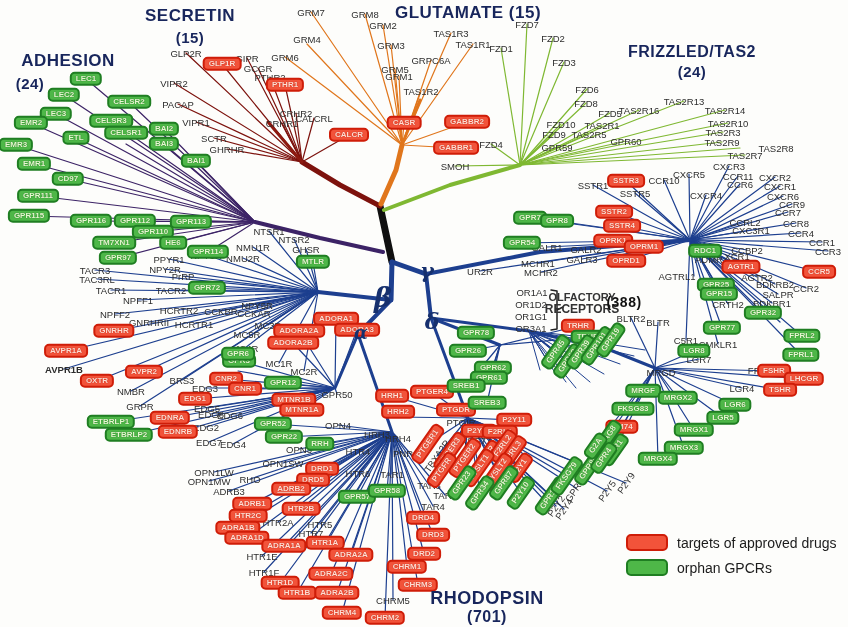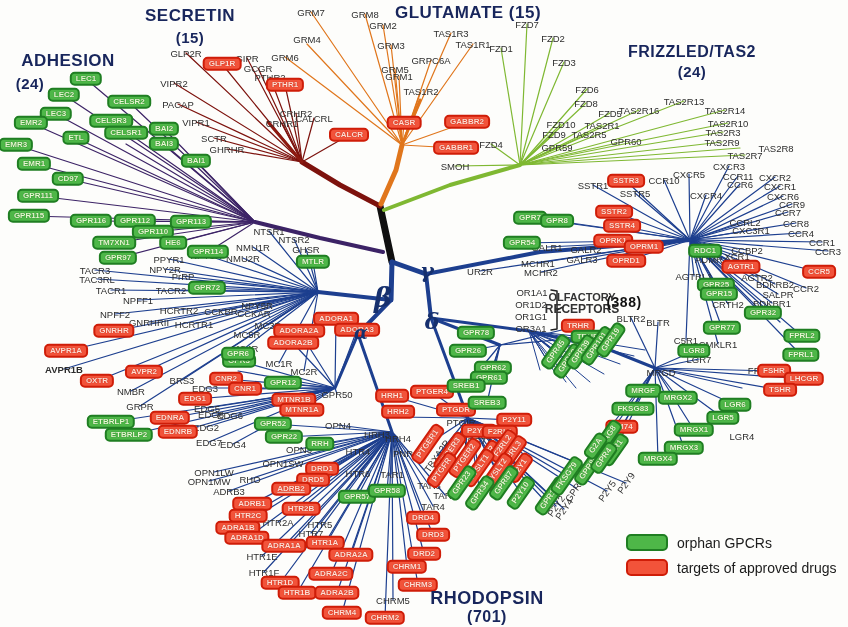--- a/index.html
+++ b/index.html
@@ -643,21 +643,21 @@
       <div class="node k-p" style="left: 751px; top: 230px;">CXC3R1</div>
       <div class="node k-p" style="left: 796px; top: 223px;">CCR8</div>
       <div class="node k-p" style="left: 801px; top: 233px;">CCR4</div>
       <div class="node k-p" style="left: 822px; top: 242px;">CCR1</div>
       <div class="node k-p" style="left: 828px; top: 251px;">CCR3</div>
       <div class="node k-p" style="left: 747px; top: 250px;">CCBP2</div>
       <div class="node k-g" style="left: 705px; top: 251px;">RDC1</div>
       <div class="node k-p" style="left: 737px; top: 256px;">XCR1</div>
       <div class="node k-p" style="left: 709px; top: 259px;">ADMR</div>
       <div class="node k-r" style="left: 741px; top: 267px;">AGTR1</div>
-      <div class="node k-p" style="left: 694px; top: 276px; text-align: right;">AGTRL1</div>
+      <div class="node k-p" style="left: 677px; top: 276px; text-align: right;">AGTRL1</div>
       <div class="node k-p" style="left: 757px; top: 277px;">AGTR2</div>
       <div class="node k-p" style="left: 775px; top: 284px;">BDKRB2</div>
       <div class="node k-r" style="left: 819px; top: 272px;">CCR5</div>
       <div class="node k-p" style="left: 806px; top: 288px;">CCR2</div>
       <div class="node k-p" style="left: 778px; top: 294px;">SALPR</div>
       <div class="node k-p" style="left: 772px; top: 303px;">BDKBR1</div>
       <div class="node k-g" style="left: 716px; top: 285px;">GPR25</div>
       <div class="node k-g" style="left: 719px; top: 294px;">GPR15</div>
       <div class="node k-p" style="left: 728px; top: 304px;">CRTH2</div>
       <div class="node k-g" style="left: 763px; top: 313px;">GPR32</div>
@@ -667,21 +667,21 @@
       <div class="node k-g" style="left: 801px; top: 355px;">FPRL1</div>
       <div class="node k-p" style="left: 686px; top: 340px;">C5R1</div>
       <div class="node k-p" style="left: 718px; top: 344px;">CMKLR1</div>
       <div class="node k-p" style="left: 631px; top: 318px;">BLTR2</div>
       <div class="node k-p" style="left: 658px; top: 322px;">BLTR</div>
       <div class="node k-g" style="left: 694px; top: 351px;">LGR8</div>
       <div class="node k-p" style="left: 699px; top: 359px;">LGR7</div>
       <div class="node k-r" style="left: 774px; top: 371px;">FSHR</div>
       <div class="node k-r" style="left: 804px; top: 379px;">LHCGR</div>
       <div class="node k-r" style="left: 780px; top: 390px;">TSHR</div>
-      <div class="node k-p" style="left: 742px; top: 388px; margin-top: 48px;">LGR4</div>
+      <div class="node k-p" style="left: 742px; top: 388px;">LGR4</div>
       <div class="node k-g" style="left: 735px; top: 405px;">LGR6</div>
       <div class="node k-g" style="left: 723px; top: 418px;">LGR5</div>
       <div class="node k-p" style="left: 661px; top: 372px;">MRGD</div>
       <div class="node k-g" style="left: 643px; top: 391px;">MRGF</div>
       <div class="node k-g" style="left: 678px; top: 398px;">MRGX2</div>
       <div class="node k-g" style="left: 633px; top: 409px;">FKSG83</div>
       <div class="node k-r" style="left: 622px; top: 427px;">HM74</div>
       <div class="node k-g" style="left: 694px; top: 430px;">MRGX1</div>
       <div class="node k-g" style="left: 684px; top: 448px;">MRGX3</div>
       <div class="node k-g" style="left: 658px; top: 459px;">MRGX4</div>
@@ -702,21 +702,21 @@
       <div class="title" style="left: 582px; top: 309px; font-size: 12px; color: rgb(51, 51, 51); letter-spacing: 0px;">RECEPTORS</div>
       <div class="title" style="left: 624px; top: 302px; font-size: 14px; color: rgb(17, 17, 17);">(388)</div>
       <div class="greek" style="left: 427px; top: 270px; font-size: 21px;">γ</div>
       <div class="greek" style="left: 383px; top: 297px; font-size: 27px;">β</div>
       <div class="greek" style="left: 432px; top: 321px; font-size: 22px;">δ</div>
       <div class="greek" style="left: 361px; top: 332px; font-size: 18px;">α</div>
     </div>
 
   <div id="legend">
     <div class="leg-row">
+      <span class="leg-swatch leg-red"></span>
+      <span class="leg-label">targets of approved drugs</span>
+    </div>
+    <div class="leg-row">
       <span class="leg-swatch leg-green"></span>
       <span class="leg-label">orphan GPCRs</span>
-    </div>
-    <div class="leg-row">
-      <span class="leg-swatch leg-red"></span>
-      <span class="leg-label">targets of approved drugs</span>
     </div>
   </div>
 </div>
 
 </body></html>

